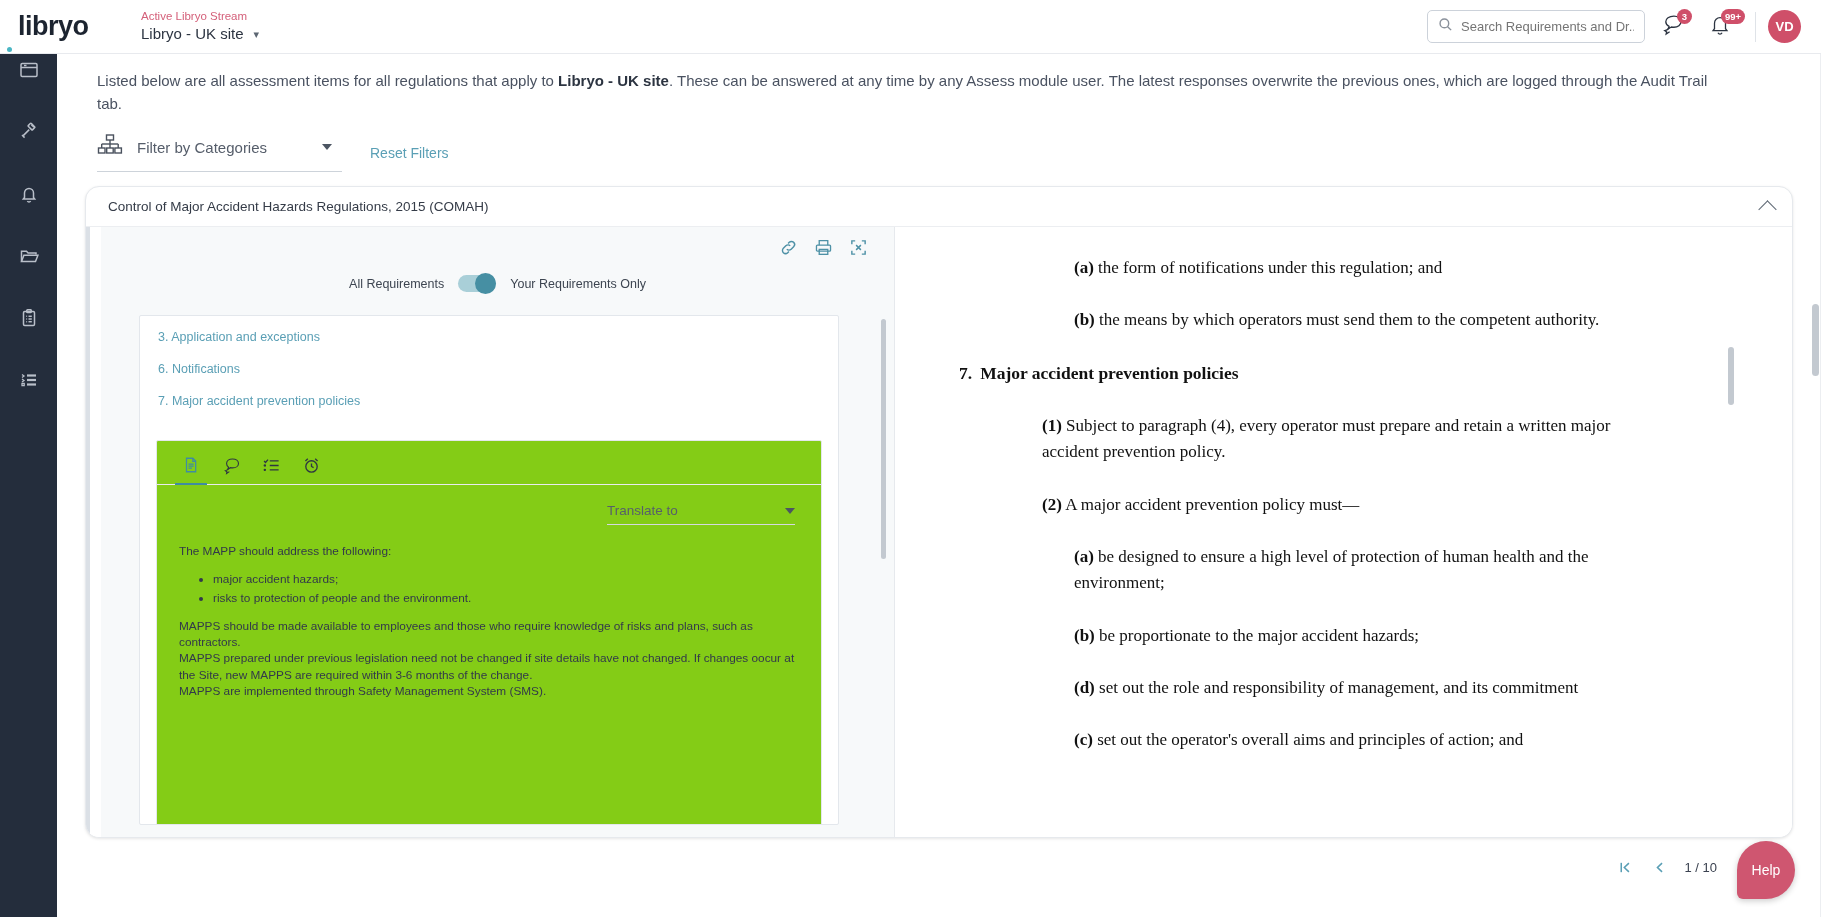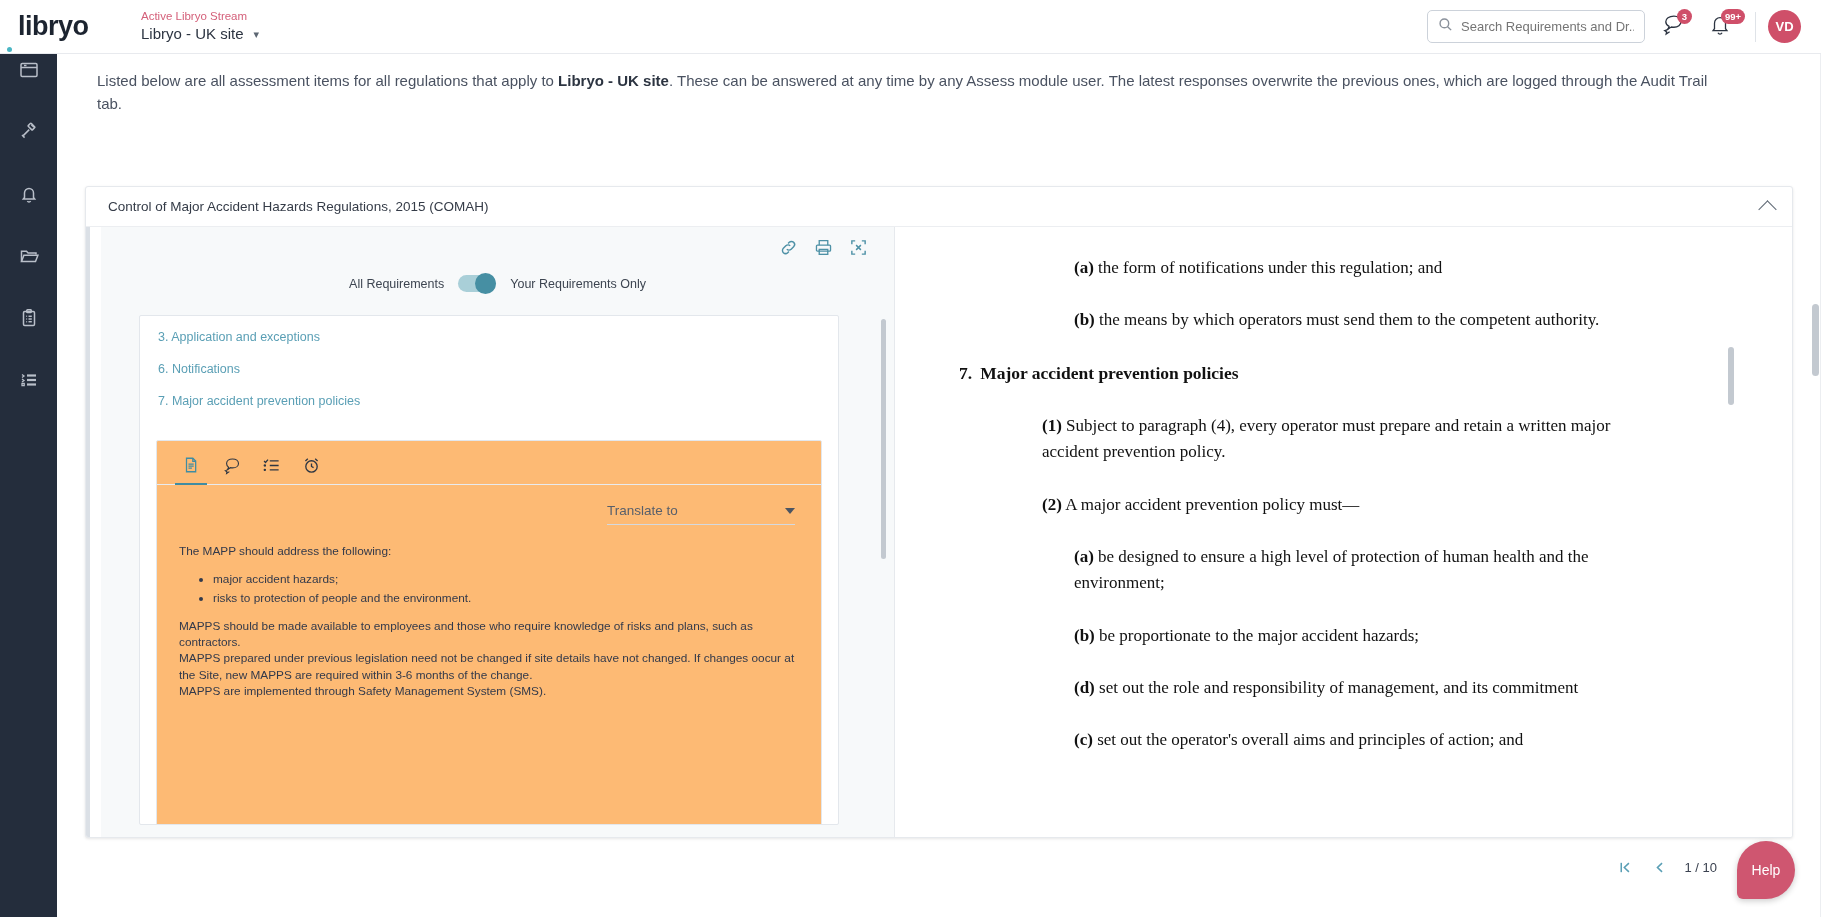--- a/index.html
+++ b/index.html
@@ -129,21 +129,21 @@
   #reset-filters {
     font-size: 14px; color: #5a9fb5; cursor: pointer; margin-left: 28px;
   }
 
   
   #reg-card {
     position: absolute; left: 28px; top: 132px;
     width: 1708px; height: 652px;
     background: #fff;
     border: 1px solid #e6e9ed;
-    border-radius: 3px;
+    border-radius: 14px;
     box-shadow: 0 1px 3px rgba(0,0,0,0.10);
     overflow: hidden;
   }
   #reg-header {
     height: 40px; display: flex; align-items: center;
     padding: 0 18px 0 22px;
     border-bottom: 1px solid #eceef1;
   }
   #reg-title { font-size: 13.5px; color: #353c48; flex: 1; }
   .chev-up {
@@ -194,21 +194,21 @@
   }
   .sec-links { padding: 14px 0 8px 18px; }
   .sec-link {
     font-size: 12.5px; color: #5a9fb5;
     margin-bottom: 18px; cursor: pointer;
   }
   #item-panel {
     margin: 6px 16px 0 16px;
     border: 1px solid #e3e7ec;
     border-radius: 2px;
-    background: #fdba74;
+    background: #84cc16;
     height: 400px;
     overflow: hidden;
   }
   #item-tabs {
     display: flex; align-items: flex-end; gap: 0;
     padding: 10px 0 0 14px;
     border-bottom: 1px solid #e8ebee;
     height: 44px;
   }
   .item-tab {
@@ -415,20 +415,40 @@
     <div id="avatar">VD</div>
   </div>
 </div>
 
 <div id="main">
 
   <div id="intro">
     <span>Listed below are all assessment items for all regulations that apply to </span><b>Libryo - UK site</b><span>. These can be answered at any time by any Assess module user. The latest responses overwrite the previous ones, which are logged through the Audit Trail tab.</span>
   </div>
 
+  <div id="filter-row">
+    <div id="cat-filter">
+      <span>
+        <svg width="26" height="24" viewBox="0 0 26 24" fill="none" stroke="#4a525e" stroke-width="1.4">
+          <rect x="9.5" y="2" width="7" height="5"></rect>
+          <rect x="1.5" y="15" width="6.5" height="5"></rect>
+          <rect x="9.7" y="15" width="6.5" height="5"></rect>
+          <rect x="17.9" y="15" width="6.5" height="5"></rect>
+          <line x1="13" y1="7" x2="13" y2="11"></line>
+          <line x1="4.7" y1="11" x2="21.2" y2="11"></line>
+          <line x1="4.7" y1="11" x2="4.7" y2="15"></line>
+          <line x1="13" y1="11" x2="13" y2="15"></line>
+          <line x1="21.2" y1="11" x2="21.2" y2="15"></line>
+        </svg>
+      </span>
+      <span class="label">Filter by Categories</span>
+      <span class="tri-down"></span>
+    </div>
+    <span id="reset-filters">Reset Filters</span>
+  </div>
 
   <div id="reg-card">
     <div id="reg-header">
       <span id="reg-title">Control of Major Accident Hazards Regulations, 2015 (COMAH)</span>
       <span class="chev-up"></span>
     </div>
 
     <div id="reg-body">
       <div class="accent-bar"></div>
       <div class="accent-gap"></div>

